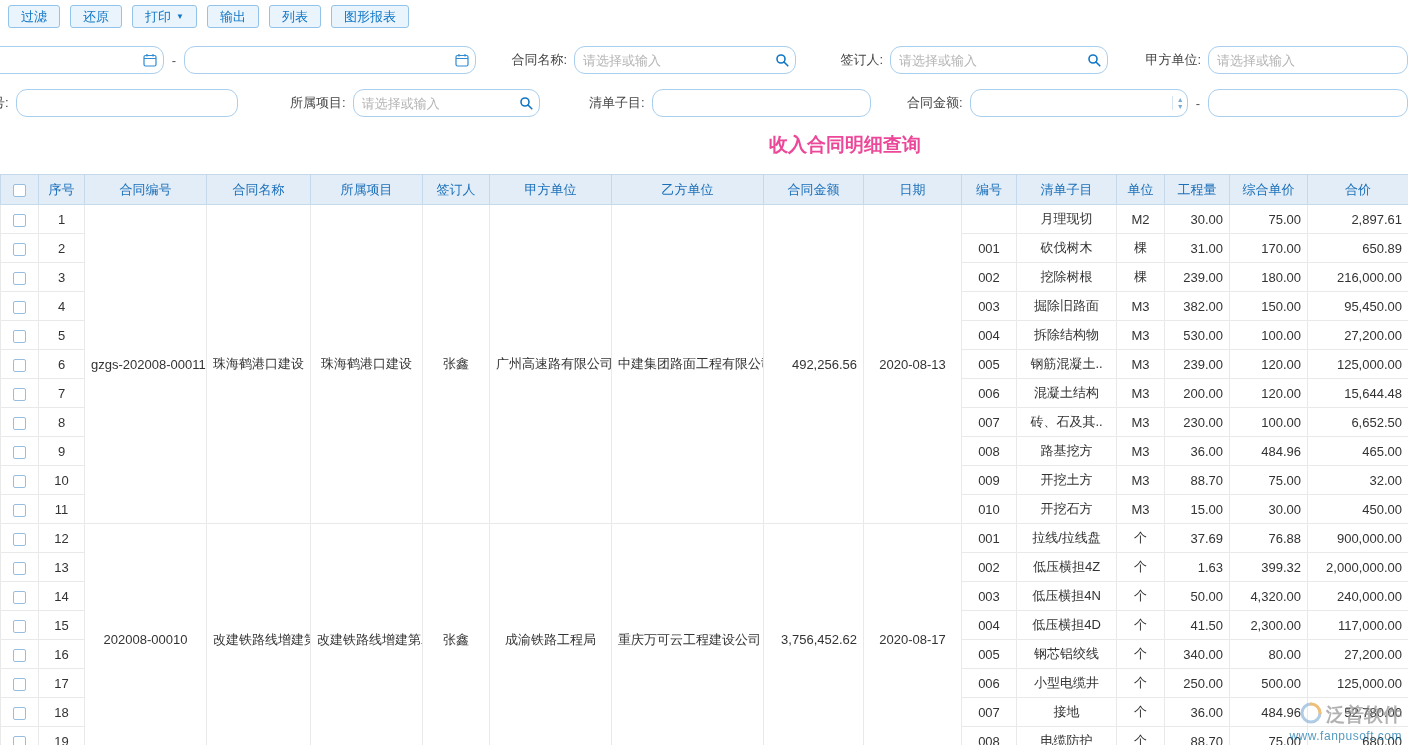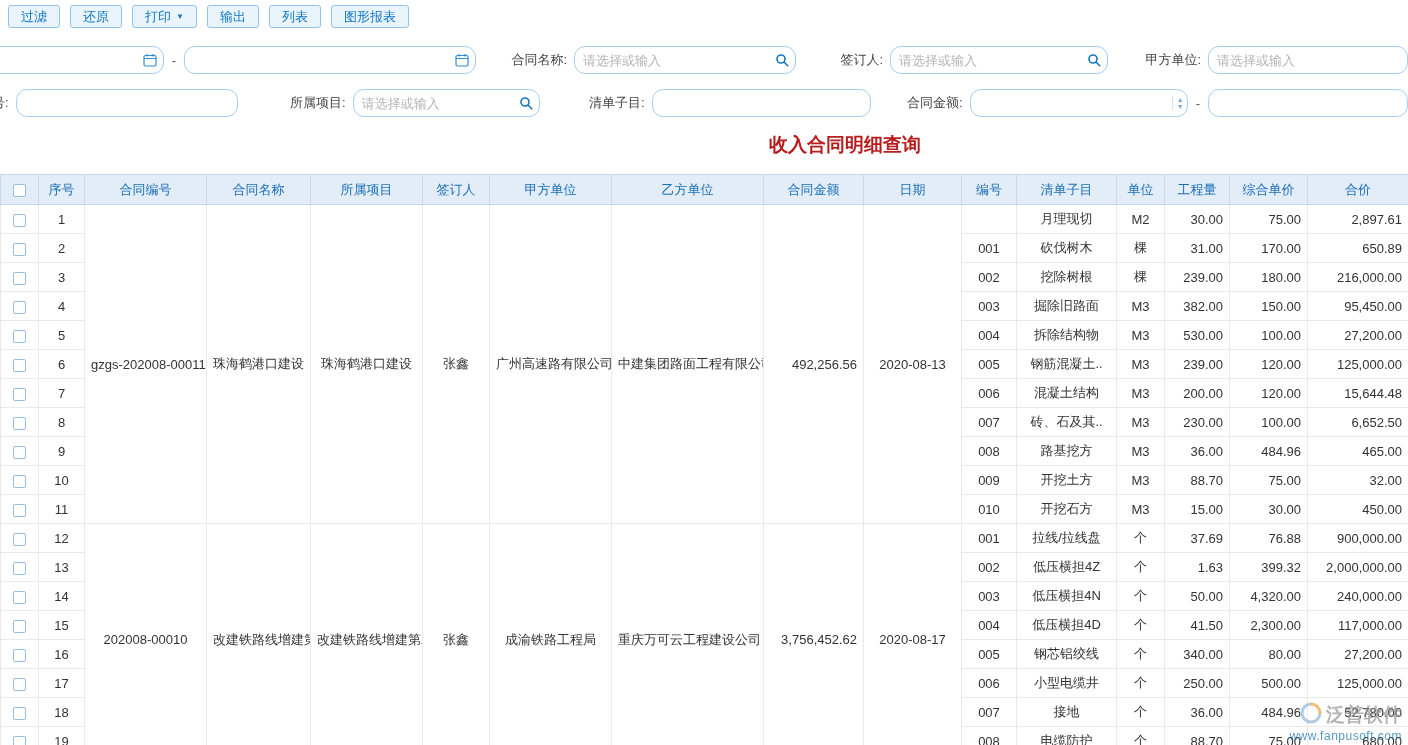--- a/index.html
+++ b/index.html
@@ -33,21 +33,21 @@
   }
   .fi input::placeholder { color: #b4b4b4; }
   .ric { position: absolute; right: 6px; top: 50%; transform: translateY(-50%); display: flex; align-items: center; }
   .sep { margin: 0 8px; color: #555; font-size: 13px; }
   .spinner { position: absolute; right: 3px; top: 50%; transform: translateY(-50%);
              display: flex; flex-direction: column; line-height: 7px; font-size: 7px;
              color: #7aabd4; border-left: 1px solid #d4e5f3; padding-left: 4px; }
   .spinner span { cursor: pointer; }
   
   .title-row { text-align: center; margin-top: 14px; height: 26px; }
-  .page-title { display: inline-block; font-size: 19px; font-weight: 700; color: #b91c1c; position: relative; left: 141px; }
+  .page-title { display: inline-block; font-size: 19px; font-weight: 700; color: #ec4899; position: relative; left: 141px; }
   
   .grid { border-collapse: collapse; table-layout: fixed; width: 1408px; margin-top: 16px; }
   .grid th {
     background: #e2edf7; color: #1b6fb9; font-weight: 400; font-size: 13px;
     height: 30px; border: 1px solid #c6d9ea; white-space: nowrap; overflow: hidden;
     cursor: pointer;
   }
   .grid td {
     height: 29px; font-size: 13px; color: #333;
     border: 1px solid #e9e9e9; padding: 0 6px;

